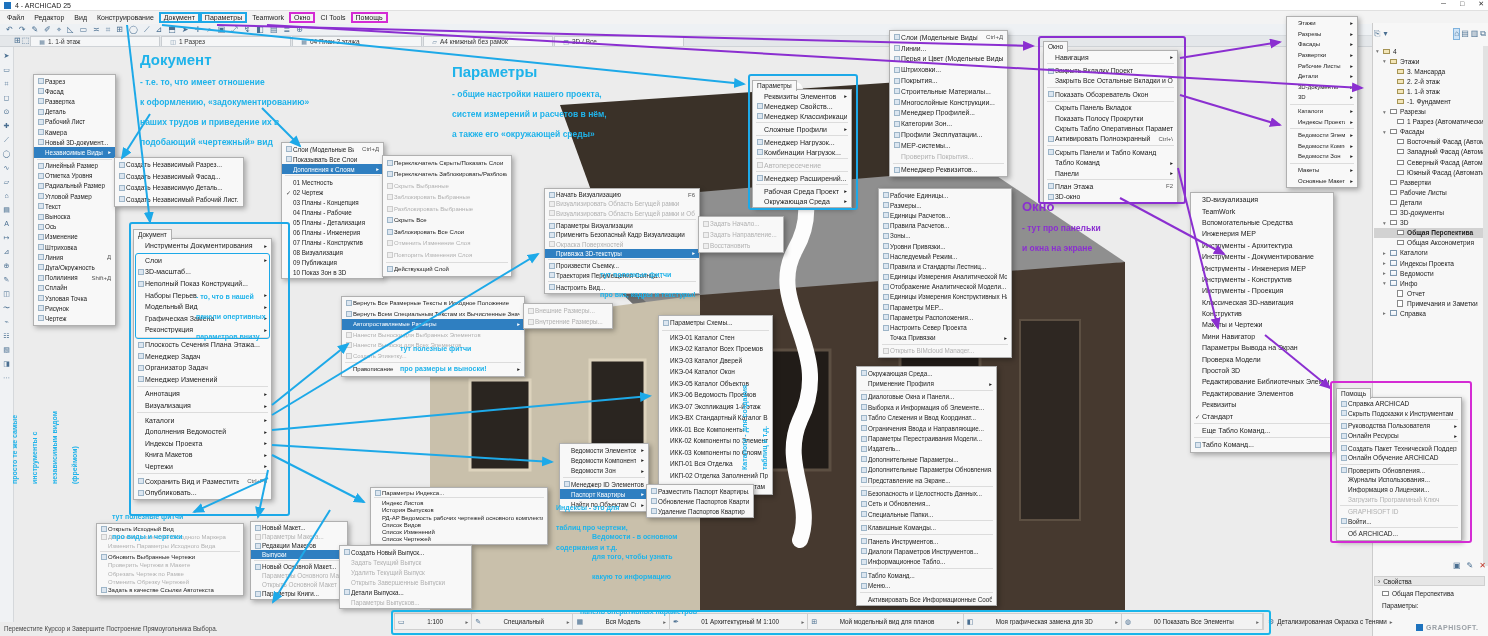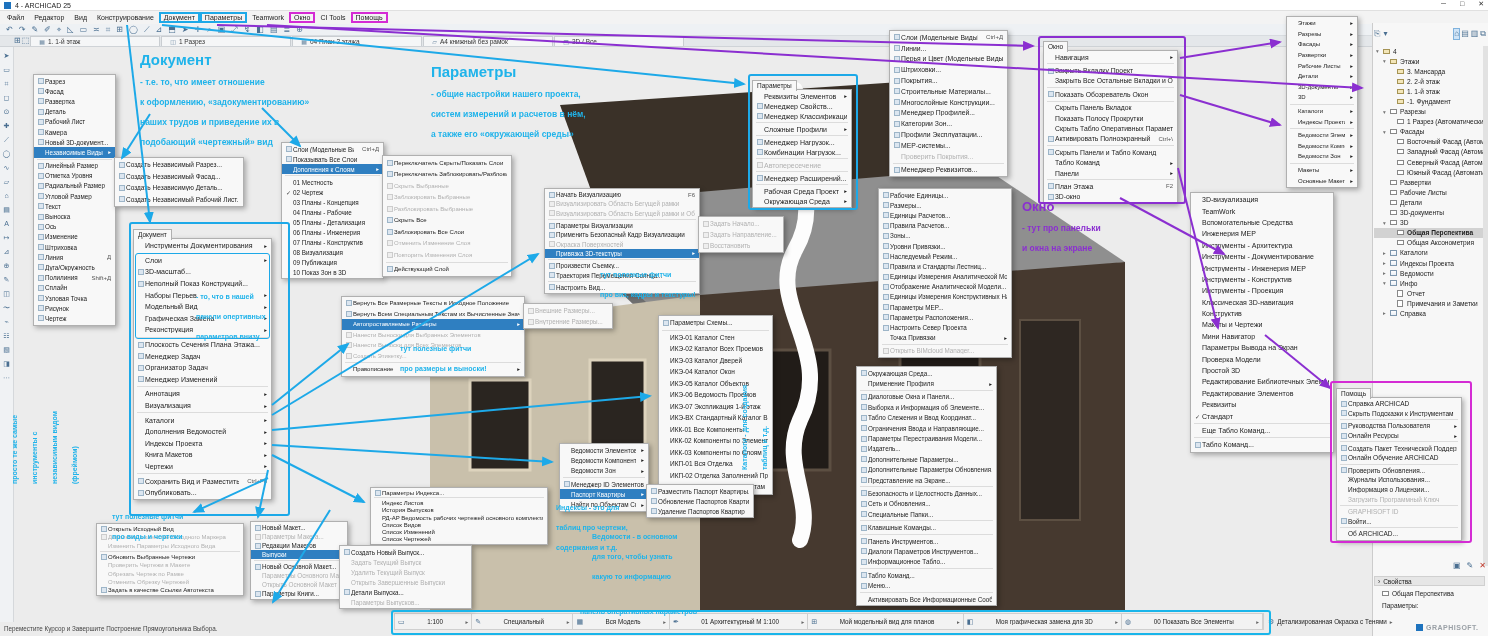--- a/index.html
+++ b/index.html
@@ -2024,21 +2024,21 @@
   <span>Детализированная Окраска с Тенями</span>
   <span class="sarr">▸</span>
 </div>
 <div id="statusbar" class="abs">Переместите Курсор и Завершите Построение Прямоугольника Выбора.</div>
 
 <div class="anno" style="left:140px;top:50px;width:270px"><span class="at">Документ</span>
 <span class="ab">- т.е. то, что имеет отношение
 к оформлению, «задокументированию»
 наших трудов и приведение их в
 подобающий «чертежный» вид</span></div>
-<div class="anno" style="left:431px;top:62px;width:260px"><span class="at">Параметры</span>
+<div class="anno" style="left:452px;top:62px;width:260px"><span class="at">Параметры</span>
 <span class="ab">- общие настройки нашего проекта,
 систем измерений и расчетов в нём,
 а также его «окружающей среды»</span></div>
 <div class="anno pur" style="left:1022px;top:196px;width:130px"><span class="at" style="font-size:13px">Окно</span>
 <span class="ab">- тут про панельки
 и окна на экране</span></div>
 <div class="anno small" style="left:196px;top:284px;width:100px;z-index:36"><span class="ab">- то, что в нашей
 панели опертивных
 параметров внизу</span></div>
 <div class="anno small" style="left:400px;top:336px;width:110px"><span class="ab">тут полезные фитчи

